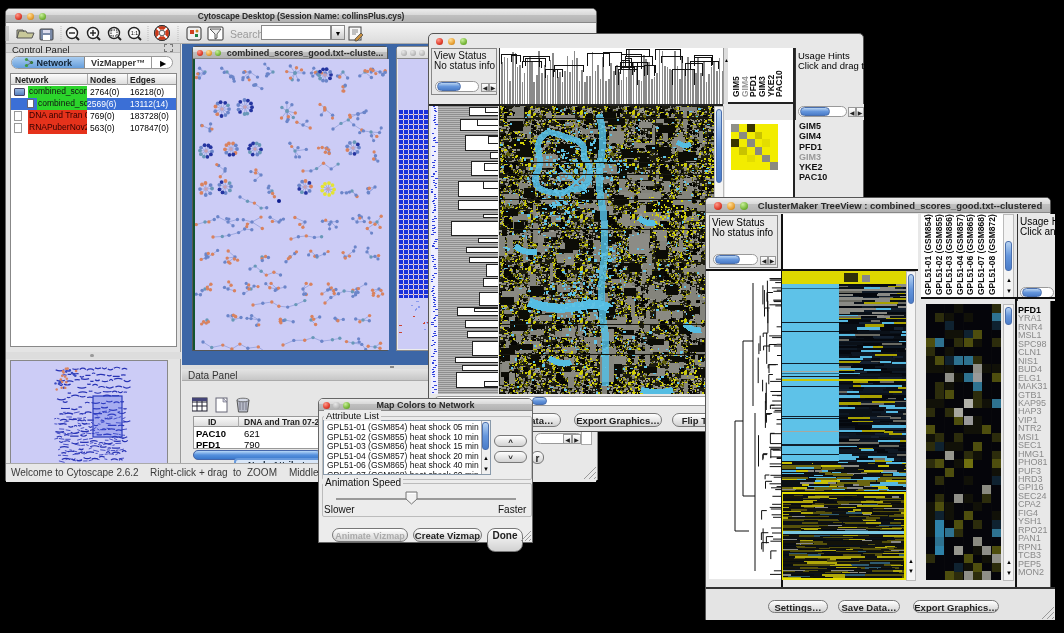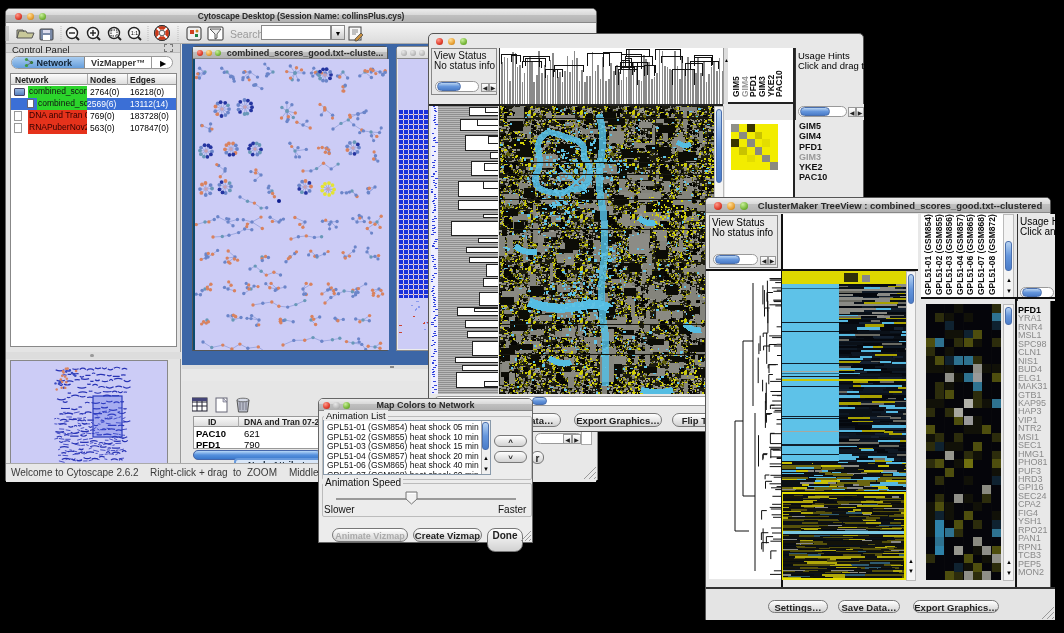--- a/index.html
+++ b/index.html
@@ -232,21 +232,21 @@
               <rect x="91.8" y="222.0" width="2.2" height="1.4" fill="#8899ee" transform="rotate(-6 91.8 222.0)"></rect>
               <rect x="65.9" y="216.7" width="2.2" height="1.4" fill="#8899ee" transform="rotate(16 65.9 216.7)"></rect>
               <rect x="97.3" y="191.3" width="2.2" height="1.4" fill="#cc4433" transform="rotate(-15 97.3 191.3)"></rect>
               <rect x="105.6" y="205.1" width="2.2" height="1.4" fill="#3344cc" transform="rotate(-28 105.6 205.1)"></rect>
               <rect x="15.8" y="199.6" width="2.2" height="1.4" fill="#8899ee" transform="rotate(-38 15.8 199.6)"></rect>
             </svg>
           </div>
       </div>
     </div>
 
-    <div class="w" style="left:10px;top:2px;width:196px;height:305px;background:#0c4a6e;border:1px solid #555;border-radius:4px 4px 0 0">
+    <div class="w" style="left:10px;top:2px;width:196px;height:305px;background:#14532d;border:1px solid #555;border-radius:4px 4px 0 0">
       <div class="tbar" style="height:12px;padding-left:30px">
           <span style="font:bold 9px 'Liberation Sans',sans-serif;color:#2a2a2a;white-space:nowrap">combined_scores_good.txt--cluste...</span>
         </div>
       <div class="tl tlr" style="left:4px;top:3px;width:6px;height:6px"></div>
       <div class="tl tly" style="left:13px;top:3px;width:6px;height:6px"></div>
       <div class="tl tlg" style="left:22px;top:3px;width:6px;height:6px"></div>
       <div style="position:absolute;left:2px;top:12px;width:194px;height:291px;background:#ccccf6;overflow:hidden">
           <svg width="194" height="294" style="position:absolute;left:0;top:0">
             <line x1="10.0" y1="13.0" x2="4.6" y2="9.3" stroke="#8a9ad8" stroke-width="0.7"></line>
             <line x1="4.6" y1="9.3" x2="9.1" y2="14.3" stroke="#8a9ad8" stroke-width="0.7"></line>
@@ -1250,20 +1250,23 @@
             <circle cx="185.0" cy="289.2" r="1.7" fill="#d9825f"></circle>
             <circle cx="185.5" cy="284.2" r="1.7" fill="#d9825f"></circle>
           </svg>
         </div>
     </div>
   </div>
 
   <div style="position:absolute;left:176px;top:356px;width:416px;height:4px;background:#ddd">
       <span style="position:absolute;left:208px;top:1px;width:4px;height:2px;background:#888"></span>
     </div>
+  <div style="position:absolute;left:176px;top:360px;width:416px;height:12px;background:linear-gradient(#e4e4e4,#c6c6c6);border-bottom:1px solid #aaa">
+    <span style="position:absolute;left:6px;top:1px;font:10px 'Liberation Sans',sans-serif;color:#333">Data Panel</span>
+  </div>
   <div style="position:absolute;left:176px;top:372px;width:416px;height:82px;background:#e6e6e6">
     <svg width="80" height="20" style="position:absolute;left:10px;top:15px">
         <rect x="0" y="2" width="15" height="13" fill="#fff" stroke="#223"></rect>
         <path d="M0 6h15M0 10h15M5 2v13M10 2v13" stroke="#223" stroke-width="1"></path>
         <rect x="0" y="2" width="15" height="3" fill="#447"></rect>
         <rect x="24" y="2" width="11" height="14" fill="#fff" stroke="#667"></rect>
         <path d="M31 2l4 4h-4z" fill="#ccd" stroke="#667" stroke-width="0.6"></path>
         <path d="M45 4h12l-1.5 12h-9z" fill="#b8bcc8" stroke="#555"></path>
         <ellipse cx="51" cy="4" rx="6" ry="1.8" fill="#d8dce8" stroke="#555" stroke-width="0.8"></ellipse>
         <path d="M48 6v8M51 6v8M54 6v8" stroke="#778"></path>
@@ -1603,21 +1606,21 @@
 <div class="vlab" style="left:766px;top:97px;z-index:30;color:#111">YKE2</div>
 <div class="vlab" style="left:774px;top:97px;z-index:30;color:#111">PAC10</div>
 
 <div class="w" style="left:318px;top:398px;width:215px;height:145px;background:#ececec;border:1px solid #666;border-radius:5px 5px 0 0;z-index:40">
   <div class="tbar" style="height:12px;border-radius:4px 4px 0 0">
       <span style="font:bold 9px 'Liberation Sans',sans-serif;color:#2a2a2a">Map Colors to Network</span>
     </div>
   <div class="tl tlr" style="left:4px;top:3px;width:7px;height:7px"></div>
   <div class="tl tlx" style="left:14px;top:3px;width:7px;height:7px"></div>
   <div class="tl tlg" style="left:24px;top:3px;width:7px;height:7px"></div>
-  <div style="position:absolute;left:5px;top:11px;font:9.5px 'Liberation Sans',sans-serif;color:#111;background:#ececec;z-index:2;padding:0 2px">Animation List</div>
+  <div style="position:absolute;left:5px;top:11px;font:9.5px 'Liberation Sans',sans-serif;color:#111;background:#ececec;z-index:2;padding:0 2px">Attribute List</div>
   <div style="position:absolute;left:3px;top:17px;width:210px;height:64px;border:1px solid #bbb;border-radius:2px"></div>
   <div style="position:absolute;left:4px;top:21px;width:168px;height:55px;background:#fff;border:1px solid #89a;font:8.5px 'Liberation Sans',sans-serif;color:#111;padding:2px 0 0 3px;overflow:hidden">
       <div style="height:9.5px;line-height:9.5px">GPL51-01 (GSM854) heat shock 05 min</div>
       <div style="height:9.5px;line-height:9.5px">GPL51-02 (GSM855) heat shock 10 min</div>
       <div style="height:9.5px;line-height:9.5px">GPL51-03 (GSM856) heat shock 15 min</div>
       <div style="height:9.5px;line-height:9.5px">GPL51-04 (GSM857) heat shock 20 min</div>
       <div style="height:9.5px;line-height:9.5px">GPL51-06 (GSM865) heat shock 40 min</div>
       <div style="height:9.5px;line-height:9.5px">GPL51-07 (GSM868) heat shock 60 min</div>
     </div>
   <div style="position:absolute;left:162px;top:22px;width:9px;height:53px;background:#f0f0f0;border-left:1px solid #aaa">

